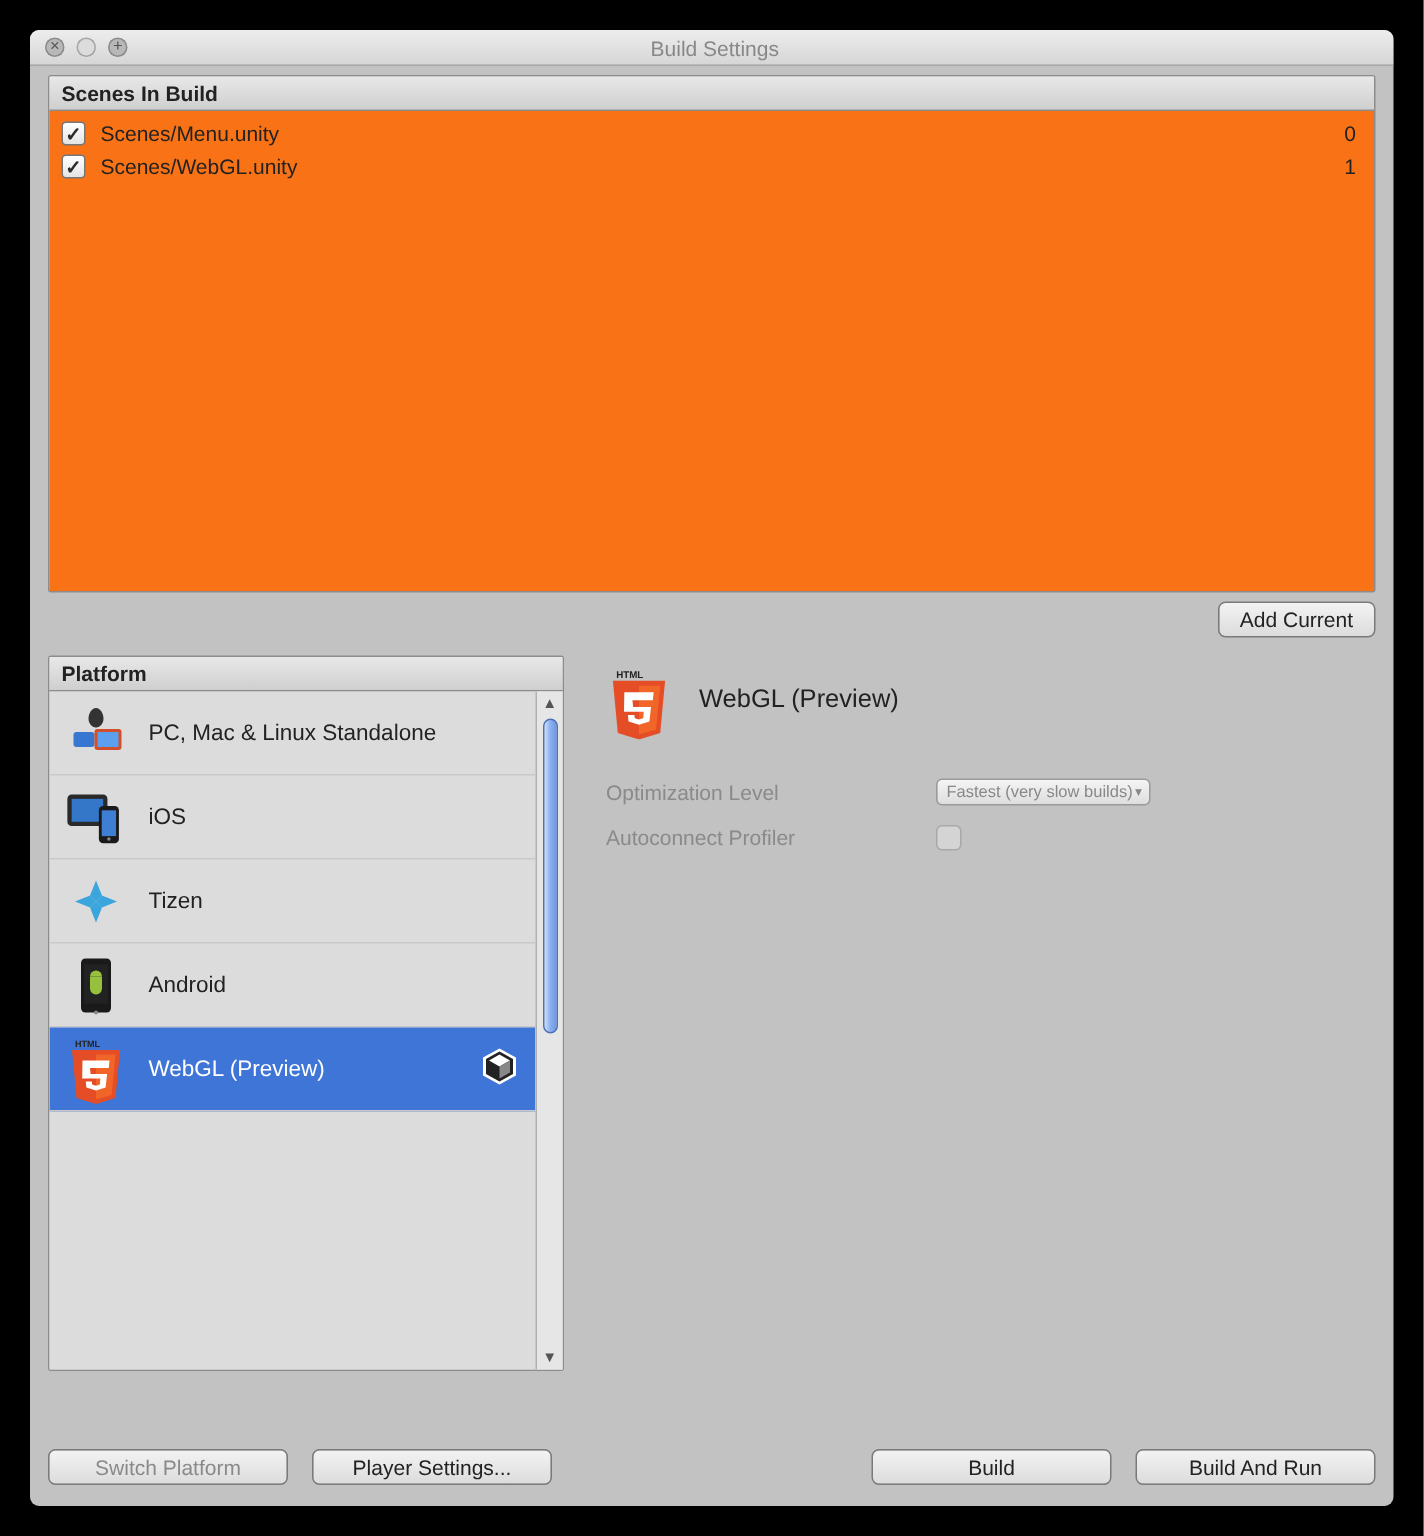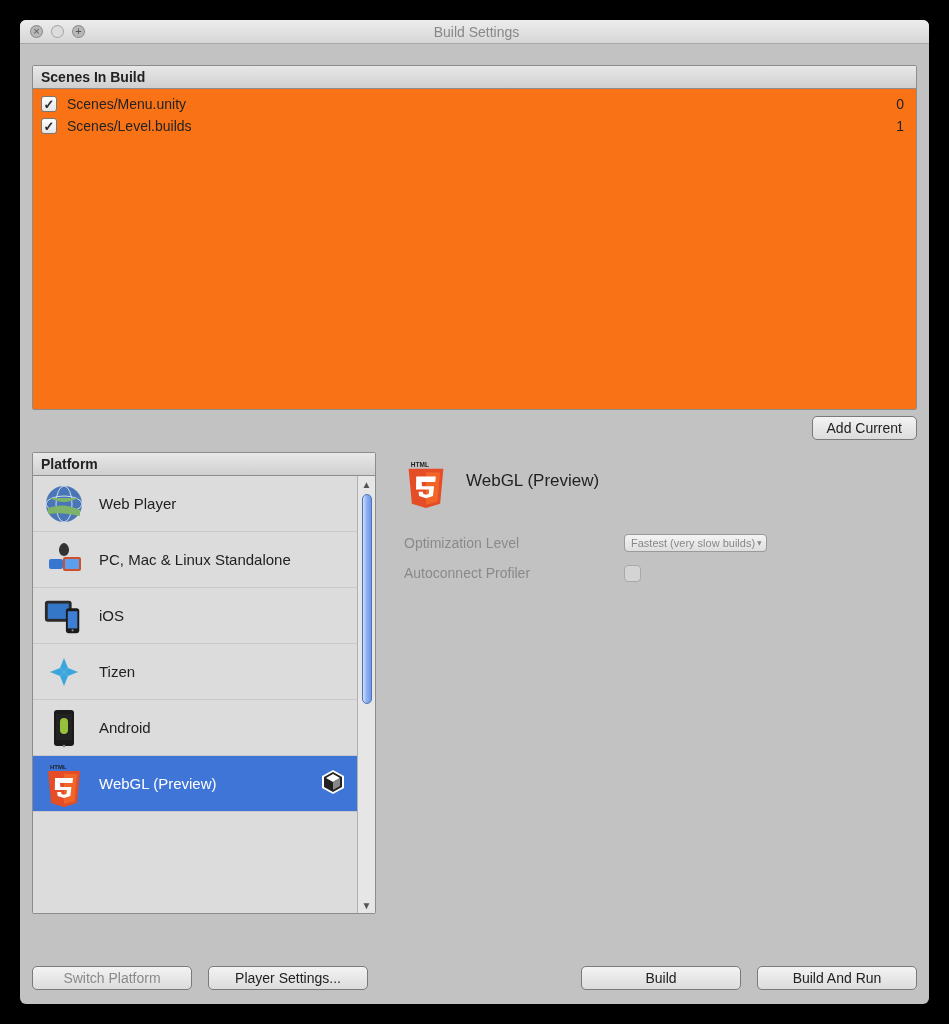--- a/index.html
+++ b/index.html
@@ -36,21 +36,21 @@
     border:1px solid rgba(0,0,0,.25);
     background:#b8b8b8;
     display:flex; align-items:center; justify-content:center;
     font-size:11px; line-height:1; color:#555;
   }
   .tl-btn.dim { background:#dcdcdc; }
   .window-title {
     position:absolute; left:4px; right:0; text-align:center;
     color:#888; font-size:14px; pointer-events:none;
   }
-  .content { flex:1; padding:21px 12px 14px; display:flex; flex-direction:column; gap:12px; }
+  .content { flex:1; padding:6px 12px 14px; display:flex; flex-direction:column; gap:12px; }
 
   .panel {
     background:#dcdcdc;
     border:1px solid #8c8c8c;
     border-radius:2px;
   }
   .panel-header {
     background: linear-gradient(#e8e8e8,#cfcfcf);
     border-bottom:1px solid #8c8c8c;
     padding:3px 8px;
@@ -155,49 +155,37 @@
       <div class="panel">
         <div class="panel-header">Scenes In Build</div>
         <div class="scenes-body">
           <div class="scene-row">
             <div class="chk checked"></div>
             <span>Scenes/Menu.unity</span>
             <span class="idx">0</span>
           </div>
           <div class="scene-row">
             <div class="chk checked"></div>
-            <span>Scenes/Level.builds</span>
+            <span>Scenes/WebGL.unity</span>
             <span class="idx">1</span>
           </div>
         </div>
       </div>
       <div class="add-row">
         <div class="btn">Add Current</div>
       </div>
     </div>
 
     <div class="lower">
 
       <div class="panel platform-panel">
         <div class="panel-header">Platform</div>
         <div class="platform-list-wrap">
           <div class="platform-list">
 
-            <div class="plat">
-              <span class="icon">
-                <svg class="svg" width="40" height="40" viewBox="0 0 40 40">
-                    <circle cx="20" cy="20" r="18" fill="#4a76b8"></circle>
-                    <ellipse cx="20" cy="20" rx="18" ry="8" fill="none" stroke="#cde" stroke-width="1"></ellipse>
-                    <ellipse cx="20" cy="20" rx="8" ry="18" fill="none" stroke="#cde" stroke-width="1"></ellipse>
-                    <path d="M6 14 Q20 22 34 14" fill="#7fb36a"></path>
-                    <path d="M4 24 Q20 18 36 26 L36 32 Q20 28 4 30 Z" fill="#7fb36a"></path>
-                  </svg>
-              </span>
-              <span>Web Player</span>
-            </div>
 
             <div class="plat">
               <span class="icon">
                 <svg class="svg" width="42" height="42" viewBox="0 0 42 42">
                     <path d="M21 4c-3 0-5 4-5 7 0 3 2 6 5 6s5-3 5-6c0-3-2-7-5-7z" fill="#333"></path>
                     <rect x="6" y="20" width="14" height="10" rx="2" fill="#3777d1"></rect>
                     <rect x="20" y="18" width="18" height="14" rx="2" fill="#d14f2a"></rect>
                     <rect x="22" y="20" width="14" height="10" fill="#5aa0ee"></rect>
                   </svg>
               </span>

